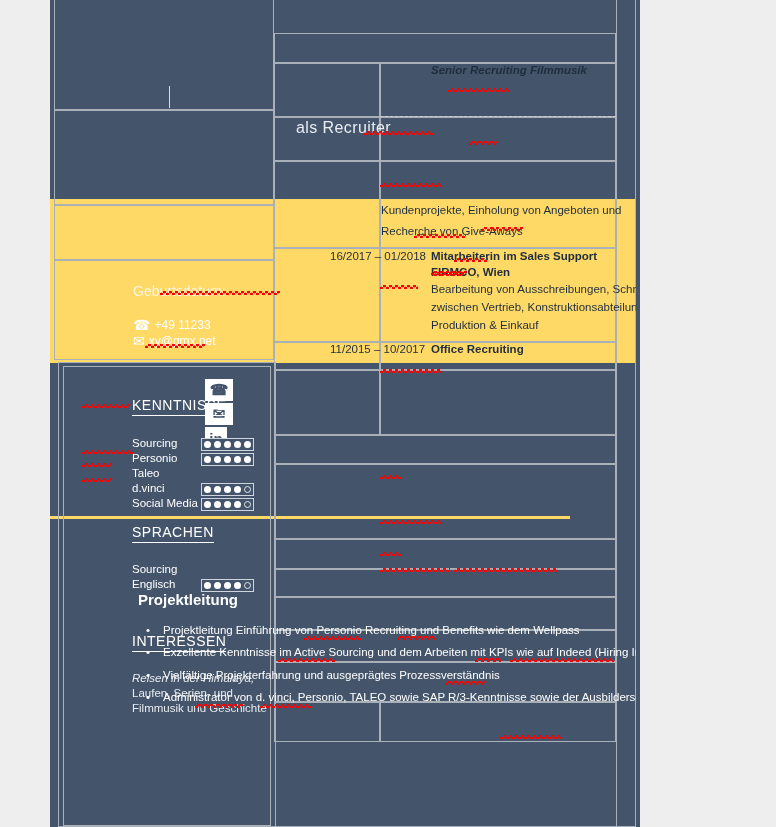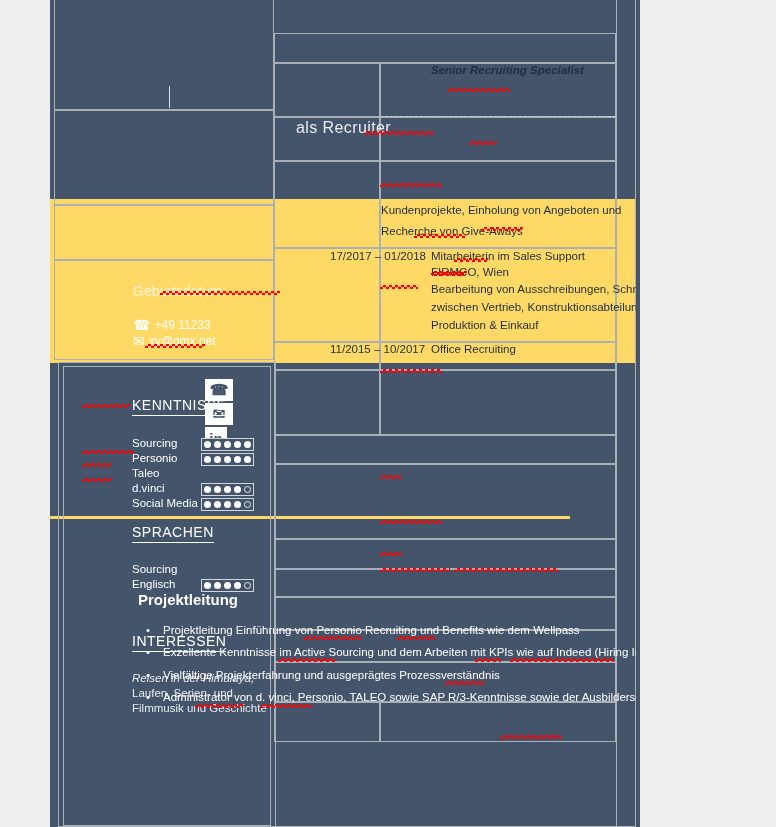--- a/index.html
+++ b/index.html
@@ -38,21 +38,21 @@
   }
 
   
   .yellow-band{
     position:absolute;
     background:#FFD966;
   }
 
   
   .t{position:absolute;color:#ffffff;white-space:nowrap;}
-  .bold{font-weight:normal;}
+  .bold{font-weight:bold;}
 
   #bewerbung{
     left:232px; top:86px;
     font-size:25px; font-weight:bold; letter-spacing:1.2px;
     color:#ffffff;
   }
   #als-recruiter{
     left:246px; top:119px;
     font-size:16px; color:#e9edf2; letter-spacing:.4px;
   }
@@ -190,21 +190,21 @@
   <div class="grid" style="left:224px;top:702px;width:106px;height:40px;"></div>
   <div class="grid" style="left:330px;top:702px;width:236px;height:40px;"></div>
 
   <div class="grid" style="left:566px;top:-10px;width:20px;height:837px;"></div>
   <div class="grid" style="left:36px;top:-10px;width:530px;height:837px;border-left:none;border-right:none;"></div>
 
   <div class="dash-line" style="left:330px;top:116px;width:236px;"></div>
 
   <div id="caret"></div>
   <div class="t" id="als-recruiter">als Recruiter</div>
-  <div class="t" id="senior-spec">Senior  Recruiting Specialist</div>
+  <div class="t" id="senior-spec">Senior  Recruiting Filmmusik</div>
 
   <div class="t" id="geburtsdatum">Geburtsdatum:</div>
   <div class="t contact" id="phone-row">
     <span class="ico-glyph">☎</span><span>+49 11233</span>
   </div>
   <div class="t contact" id="mail-row">
     <span class="ico-glyph">✉</span><span>xy@gmx.net</span>
   </div>
 
   <div id="icon-stack">
@@ -273,21 +273,21 @@
   <div id="kern-host">
       <div class="kern-item" style="top:624px;"><span>Projektleitung Einführung von Personio Recruiting und Benefits wie dem Wellpass</span></div>
       <div class="kern-item" style="top:646px;"><span>Exzellente Kenntnisse im Active Sourcing und dem Arbeiten mit KPIs wie auf Indeed (Hiring Insights)</span></div>
       <div class="kern-item" style="top:669px;"><span>Vielfältige Projekterfahrung und ausgeprägtes Prozessverständnis</span></div>
       <div class="kern-item" style="top:691px;"><span>Administrator von d. vinci, Personio, TALEO sowie SAP R/3-Kenntnisse sowie der Ausbilderschein</span></div>
     </div>
 
   <div id="exp-host">
       <div class="exp onyellow" style="left:331px;top:204px;">Kundenprojekte, Einholung von Angeboten und</div>
       <div class="exp onyellow" style="left:331px;top:225px;">Recherche von Give-Aways</div>
-      <div class="exp onyellow" style="left:280px;top:250px;">17/2017 – 01/2018</div>
+      <div class="exp onyellow" style="left:280px;top:250px;">16/2017 – 01/2018</div>
       <div class="exp onyellow bold" style="left:381px;top:250px;">Mitarbeiterin im Sales Support</div>
       <div class="exp onyellow bold" style="left:381px;top:266px;">FIRMCO, Wien</div>
       <div class="exp onyellow" style="left:381px;top:283px;">Bearbeitung von Ausschreibungen, Schnittstelle</div>
       <div class="exp onyellow" style="left:381px;top:301px;">zwischen Vertrieb, Konstruktionsabteilung,</div>
       <div class="exp onyellow" style="left:381px;top:319px;">Produktion &amp; Einkauf</div>
       <div class="exp onyellow" style="left:280px;top:343px;">11/2015 – 10/2017</div>
       <div class="exp onyellow bold" style="left:381px;top:343px;">Office Recruiting</div>
     </div>
 
   <div class="squig" style="left:398px;top:88px;width:62px;"></div>

